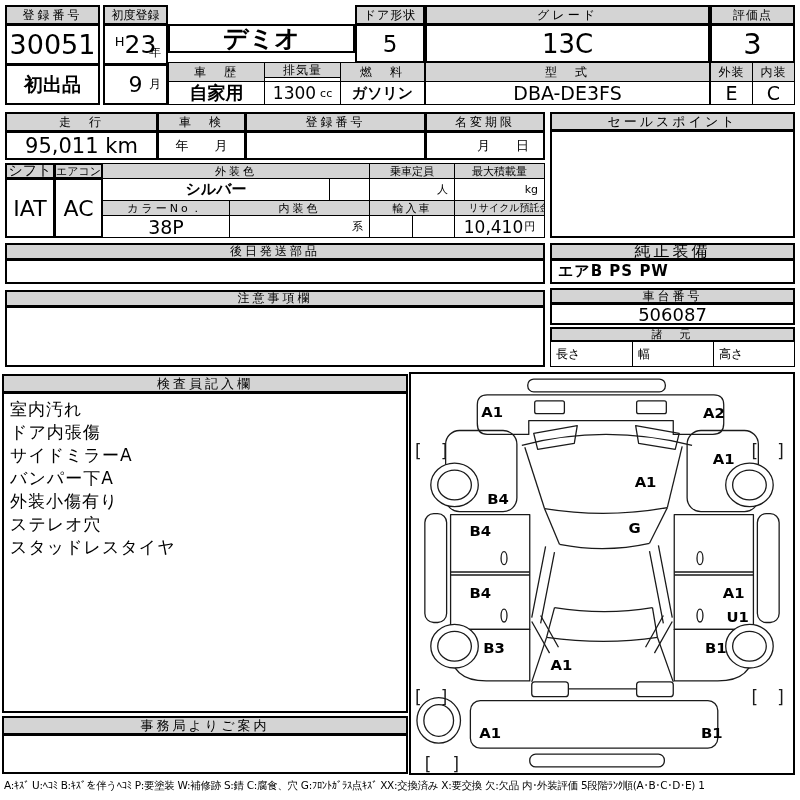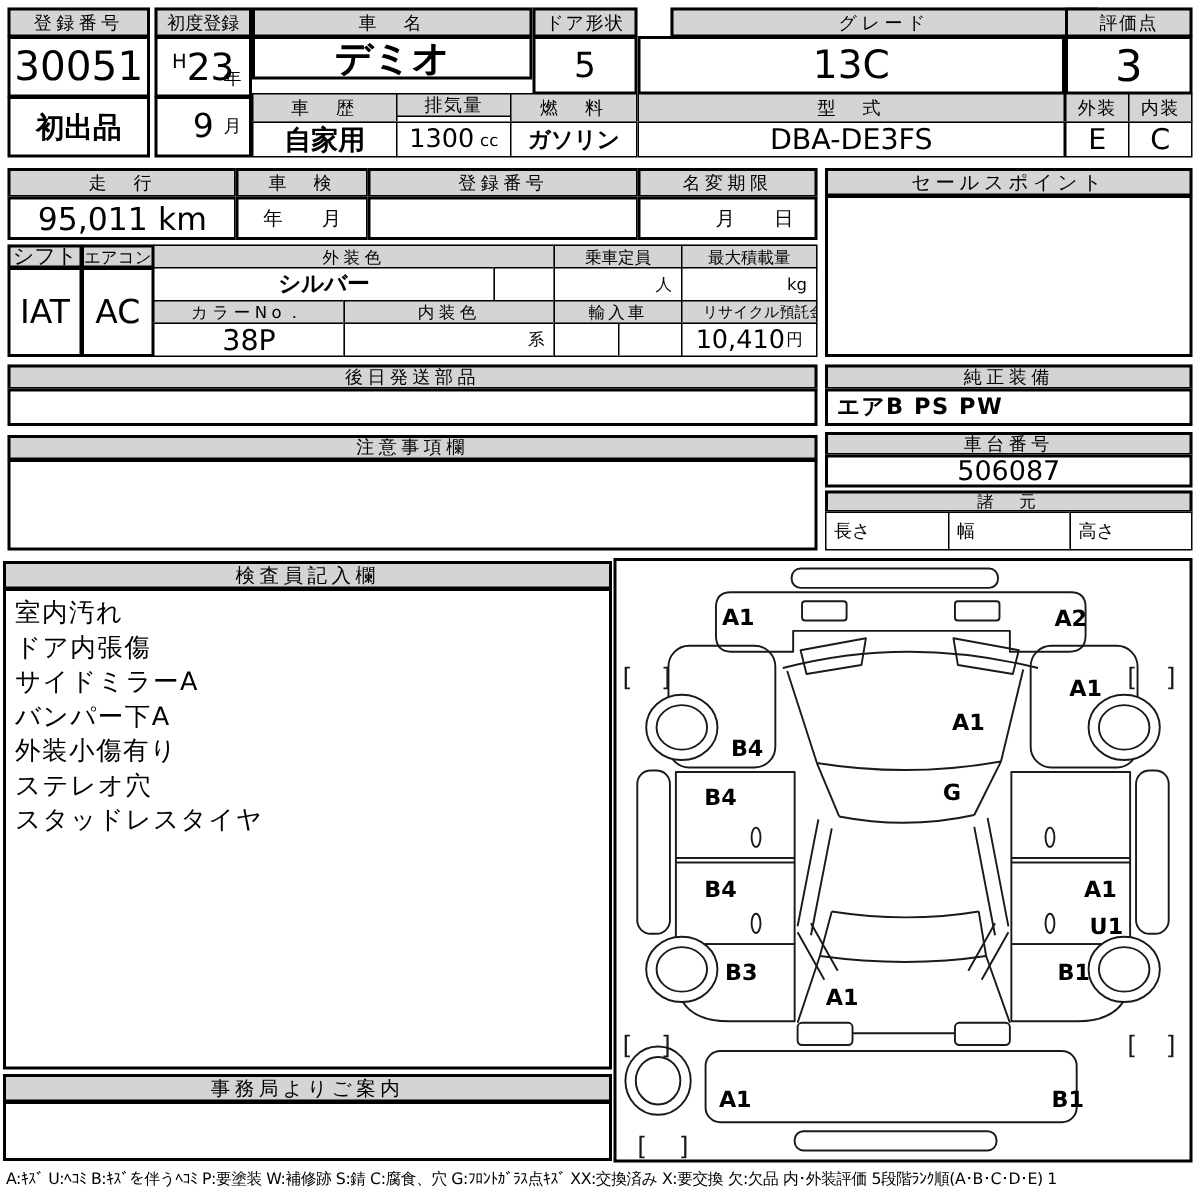--- a/index.html
+++ b/index.html
@@ -46,36 +46,35 @@
   <div class="cell thick" style="left:103px;top:24px;width:65px;height:41px;">
     <span class="era">H</span>
       <span class="yr">23</span>
     <span class="corner-unit">年</span>
   </div>
   <div class="cell thick" style="left:103px;top:64px;width:65px;height:41px;">
     <span style="font-size:22px;">9</span>
     <span class="corner-unit" style="bottom:10px;">月</span>
   </div>
 
-  <div class="cell hdr thick" style="left:168px;top:5px;width:187px;height:20px;">車　名</div>
   <div class="cell thick" style="left:168px;top:24px;width:187px;height:29px;font-size:25px;font-weight:bold;">デミオ</div>
   <div class="cell hdr thick tight" style="left:355px;top:5px;width:70px;height:20px;">ドア形状</div>
   <div class="cell thick" style="left:355px;top:24px;width:70px;height:39px;font-size:23px;">5</div>
 
   <div class="cell hdr" style="left:168px;top:62px;width:97px;height:20px;">車　歴</div>
   <div class="cell" style="left:168px;top:81px;width:97px;height:24px;font-size:18px;font-weight:bold;">自家用</div>
   <div class="cell hdr tight" style="left:264px;top:62px;width:77px;height:16px;">排気量</div>
   <div class="cell" style="left:264px;top:81px;width:77px;height:24px;">
     <span style="font-size:17px;">1300</span>
     <span class="unit">cc</span>
   </div>
   <div class="cell hdr" style="left:340px;top:62px;width:85px;height:20px;">燃　料</div>
   <div class="cell" style="left:340px;top:81px;width:85px;height:24px;font-size:15px;font-weight:bold;">ガソリン</div>
 
-  <div class="cell hdr thick" style="left:447px;top:5px;width:285px;height:20px;">グレード</div>
+  <div class="cell hdr thick" style="left:425px;top:5px;width:285px;height:20px;">グレード</div>
   <div class="cell thick" style="left:425px;top:24px;width:285px;height:39px;font-size:26px;">13C</div>
   <div class="cell hdr" style="left:425px;top:62px;width:285px;height:20px;">型　式</div>
   <div class="cell" style="left:425px;top:81px;width:285px;height:24px;font-size:19px;">DBA-DE3FS</div>
 
   <div class="cell hdr thick tight" style="left:710px;top:5px;width:85px;height:20px;">評価点</div>
   <div class="cell thick" style="left:710px;top:24px;width:85px;height:39px;font-size:29px;">3</div>
   <div class="cell hdr tight" style="left:710px;top:62px;width:43px;height:20px;text-align:right;">外装</div>
   <div class="cell hdr tight" style="left:752px;top:62px;width:43px;height:20px;">内装</div>
   <div class="cell" style="left:710px;top:81px;width:43px;height:24px;font-size:19px;">E</div>
   <div class="cell" style="left:752px;top:81px;width:43px;height:24px;font-size:19px;">C</div>
@@ -128,21 +127,21 @@
 
   <div class="cell hdr thick" style="left:550px;top:112px;width:245px;height:19px;font-size:13px;">セールスポイント</div>
   <div class="cell thick left" style="left:550px;top:130px;width:245px;height:108px;align-items:flex-start;"></div>
 
   <div class="cell hdr thick" style="left:5px;top:243px;width:540px;height:17px;font-size:12px;">後日発送部品</div>
   <div class="cell thick left" style="left:5px;top:259px;width:540px;height:25px;"></div>
 
   <div class="cell hdr thick" style="left:5px;top:290px;width:540px;height:17px;font-size:12px;">注意事項欄</div>
   <div class="cell thick left" style="left:5px;top:306px;width:540px;height:61px;align-items:flex-start;"></div>
 
-  <div class="cell hdr thick" style="left:550px;top:243px;width:245px;height:17px;font-size:12px;">純正装備</div>
+  <div class="cell hdr thick" style="left:550px;top:243px;width:245px;height:17px;font-size:16px;">純正装備</div>
   <div class="cell thick left" style="left:550px;top:259px;width:245px;height:25px;font-size:15px;font-weight:bold;letter-spacing:1px;">エアB PS PW</div>
 
   <div class="cell hdr thick" style="left:550px;top:288px;width:245px;height:16px;font-size:12px;">車台番号</div>
   <div class="cell thick" style="left:550px;top:303px;width:245px;height:22px;font-size:18px;">506087</div>
 
   <div class="cell hdr thick" style="left:550px;top:327px;width:245px;height:15px;font-size:11px;">諸　元</div>
   <div class="cell" style="left:550px;top:341px;width:83px;height:26px;">
       <span class="dimlbl">長さ</span>
       <span></span>
     </div>

